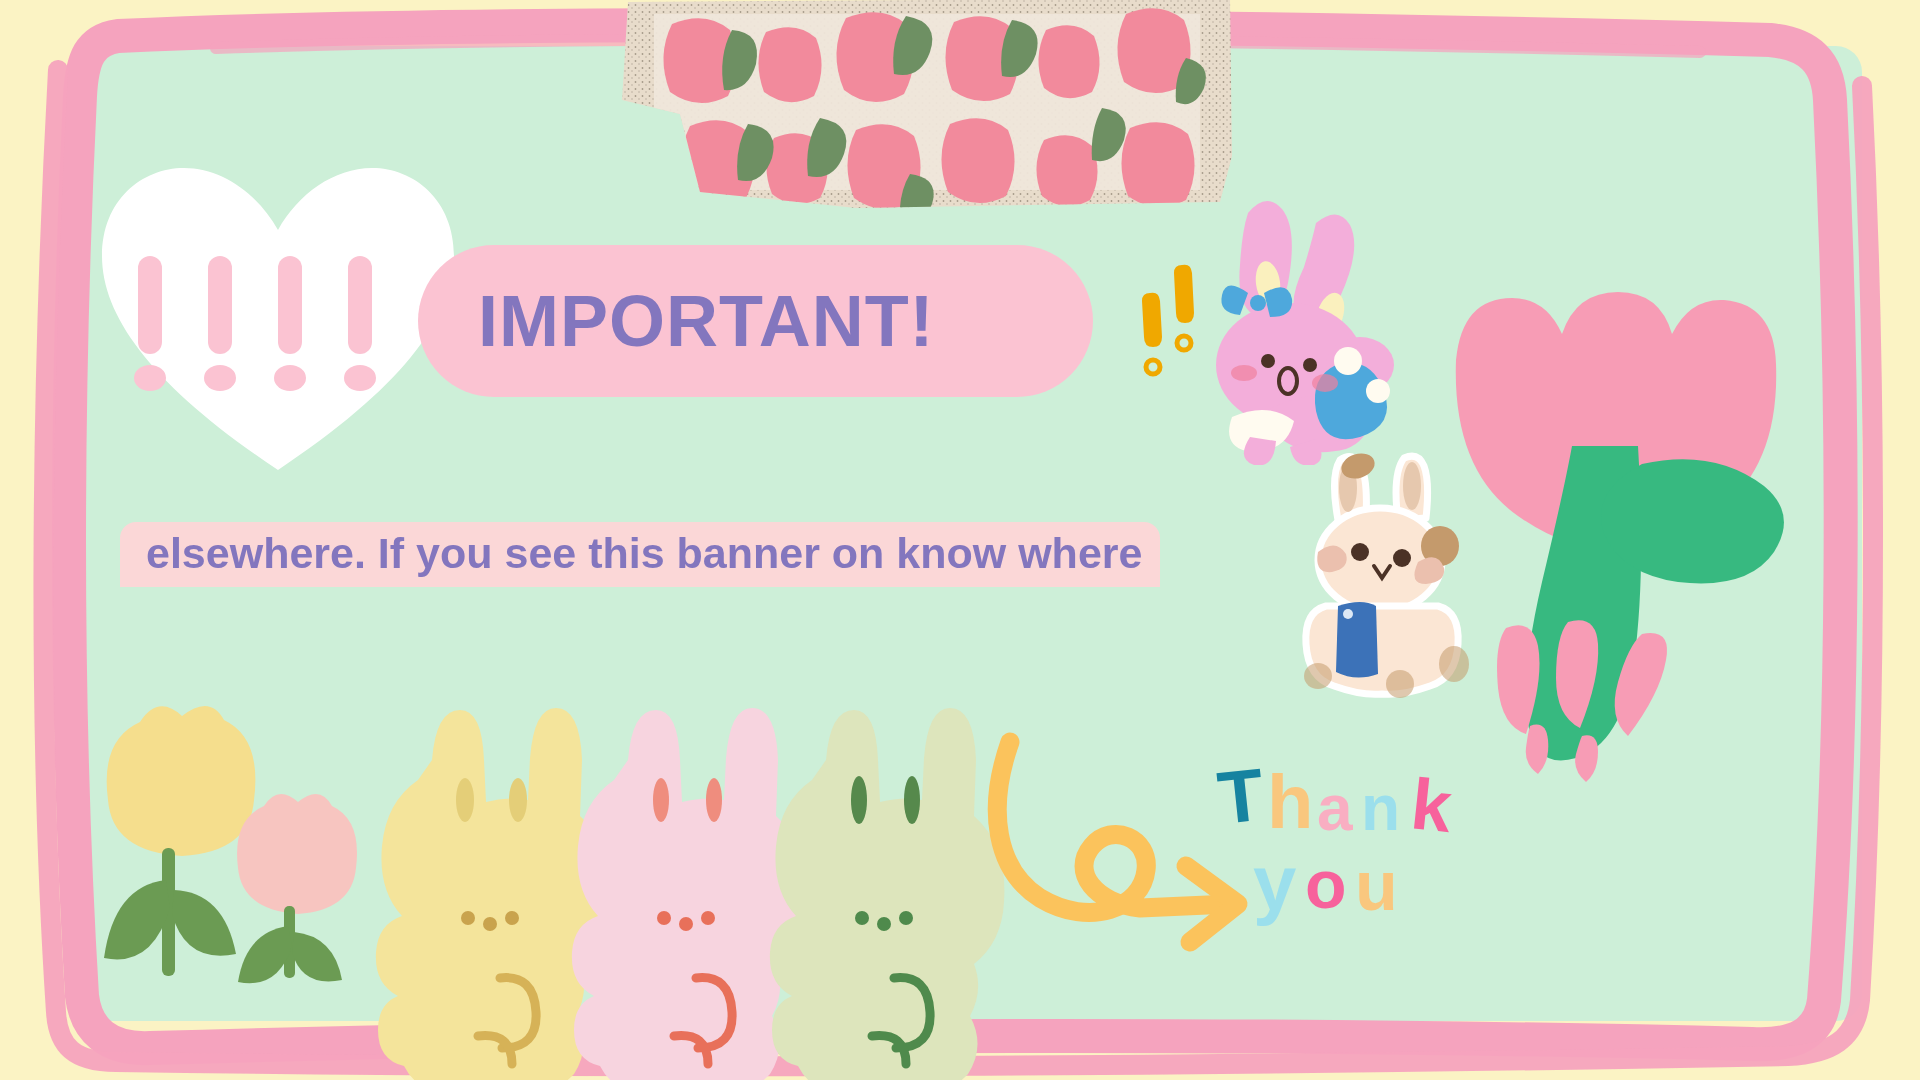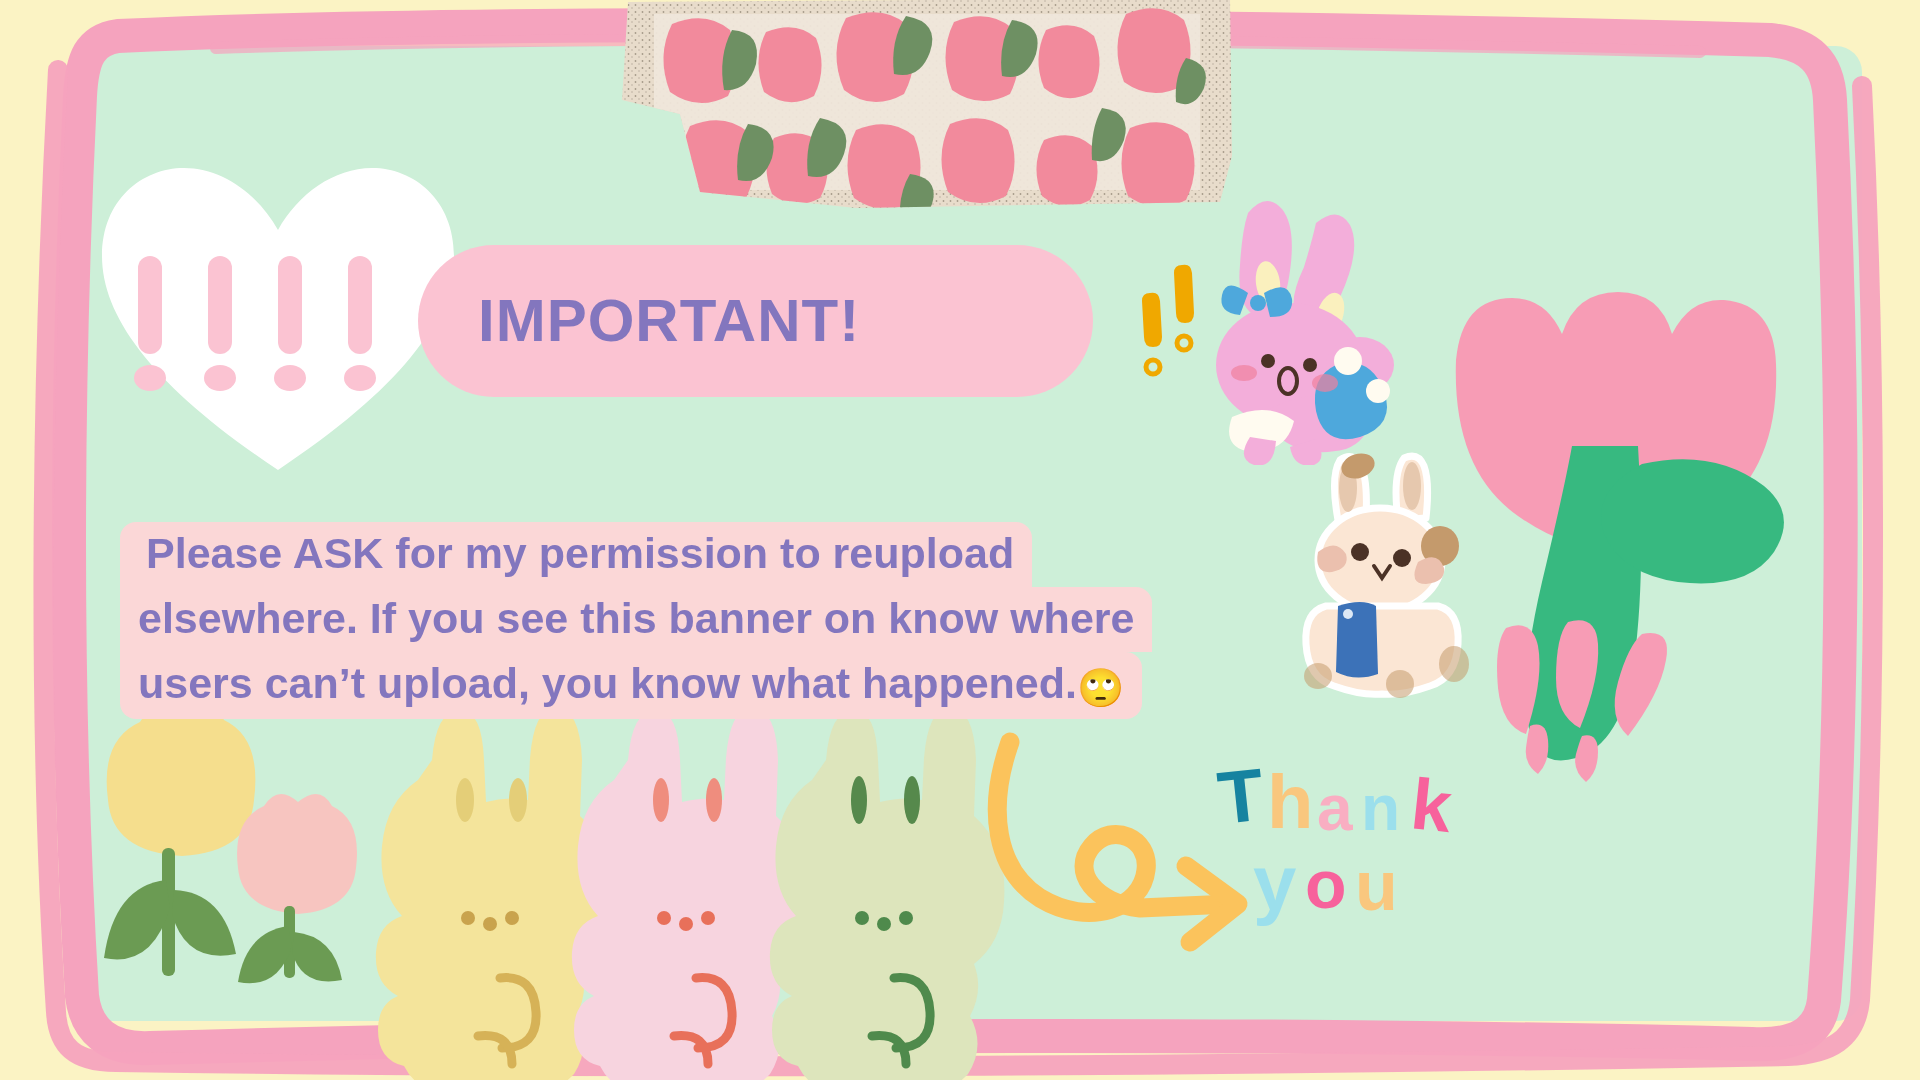--- a/index.html
+++ b/index.html
@@ -29,21 +29,21 @@
 
   
   .important-banner {
     position:absolute; left:418px; top:245px; width:675px; height:152px;
     background:#FBC3D2; border-radius:76px; z-index:5;
     display:flex; align-items:center;
   }
   .important-text {
     margin-left:60px;
     font-family:"Liberation Sans", sans-serif;
-    font-weight:700; font-size:60px; letter-spacing:1px;
+    font-weight:700; font-size:72px; letter-spacing:1px;
     color:#8376BE; line-height:1;
   }
 
   
   .msg-block {
     position:absolute; left:120px; top:522px; width:1040px; z-index:6;
     display:flex; flex-direction:column; align-items:flex-start;
   }
   .msg-line {
     background:#FBD7D7; color:#8376BE;
@@ -190,25 +190,21 @@
       <rect x="250" y="96" width="24" height="98" rx="12"></rect>
       <ellipse cx="262" cy="218" rx="16" ry="13"></ellipse>
     </g>
   </svg>
 
   <div class="important-banner">
     <div class="important-text">IMPORTANT!</div>
   </div>
 
   <div class="msg-block">
-    <div class="msg-line"> Please ASK for my permission to reupload</div>
     <div class="msg-line">elsewhere. If you see this banner on know where</div>
-    <div class="msg-line">
-      <span>users can’t upload, you know what happened.</span><span class="emoji">🙄</span>
-    </div>
   </div>
 
   <svg class="sticker" id="bunny-pink" viewBox="0 0 280 300">
     <g fill="#F0A800">
       <path d="M42 100 q9 -2 10 8 l2 40 q0 10 -9 10 q-9 0 -9 -10 l-2 -40 q0 -8 8 -8z"></path>
       <circle cx="44" cy="178" r="7" fill="none" stroke="#F0A800" stroke-width="5"></circle>
       <path d="M10 128 q9 -2 10 8 l2 36 q0 10 -9 10 q-9 0 -9 -10 l-2 -36 q0 -8 8 -8z"></path>
       <circle cx="13" cy="202" r="7" fill="none" stroke="#F0A800" stroke-width="5"></circle>
     </g>
 

